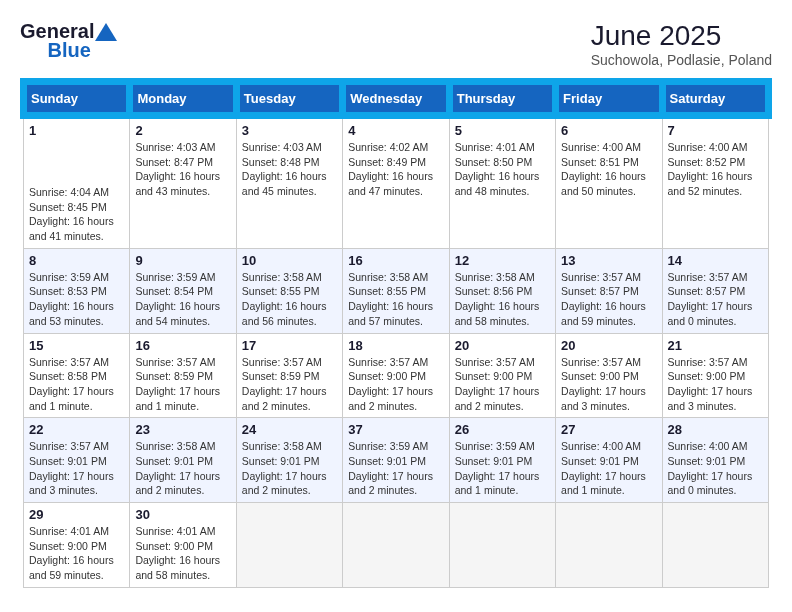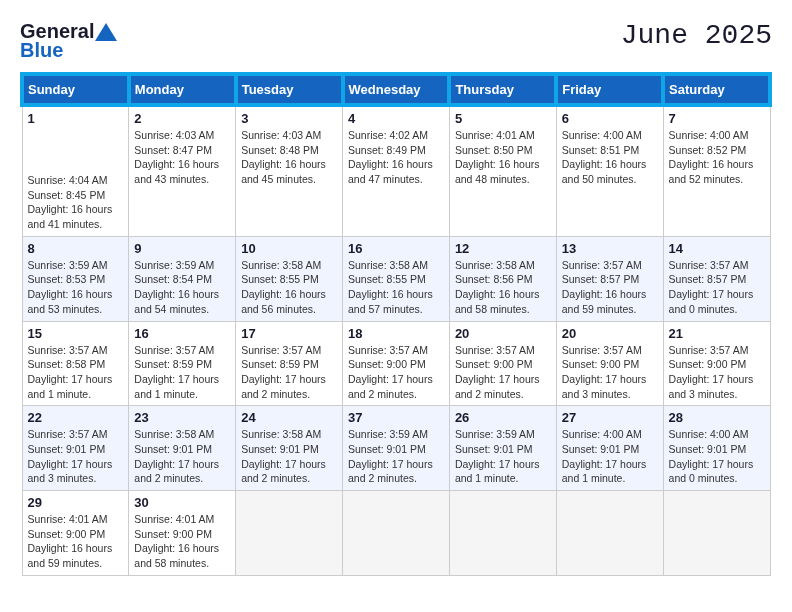--- a/index.html
+++ b/index.html
@@ -12,28 +12,27 @@
     }
     .header {
       display: flex;
       justify-content: space-between;
       align-items: flex-start;
       margin-bottom: 10px;
     }
     .logo {
       display: flex;
       flex-direction: column;
-      align-items: flex-start;
+      align-items: center;
     }
     .logo-top-row {
       display: flex;
       align-items: center;
     }
     .title-block {
-      font-family: Liberation Mono, monospace;
     }
     .month-title {
       font-size: 28px;
       color: #1a1a2e;
       font-weight: normal;
     }
     .location {
       font-size: 14px;
       color: #555;
     }
@@ -42,21 +41,21 @@
       border-collapse: collapse;
       font-size: 11px;
     }
     .calendar thead tr th {
       background-color: #1565c0;
       color: #fff;
       padding: 6px 4px;
       text-align: left;
       font-size: 13px;
       font-weight: bold;
-      border: 4px solid #0ea5e9;
+      border: 7px solid #0ea5e9;
     }
     .calendar tbody tr td {
       border: 1px solid #ccc;
       vertical-align: top;
       padding: 4px 5px;
       min-height: 70px;
       width: calc(100% / 7);
       background: #fff;
     }
     .calendar tbody tr:nth-child(even) td {
@@ -86,20 +85,21 @@
     <div class="logo-top-row">
       <span style="font-size:20px;font-weight:bold;color:#1a1a2e;">General</span>
       <svg width="22" height="18" viewBox="0 0 22 18" style="margin:0 1px;">
         <polygon points="11,0 22,18 0,18" fill="#1565c0"></polygon>
       </svg>
     </div>
     <span style="font-size:20px;font-weight:bold;color:#1565c0;margin-top:-4px;">Blue</span>
   </div>
   <div class="title-block">
     <div class="month-title">June 2025</div>
+    <div class="location">Suchowola, Podlasie, Poland</div>
   </div>
 </div>
 
 <table class="calendar">
   <thead>
     <tr>
     <th>Sunday</th>
         <th>Monday</th>
         <th>Tuesday</th>
         <th>Wednesday</th>

